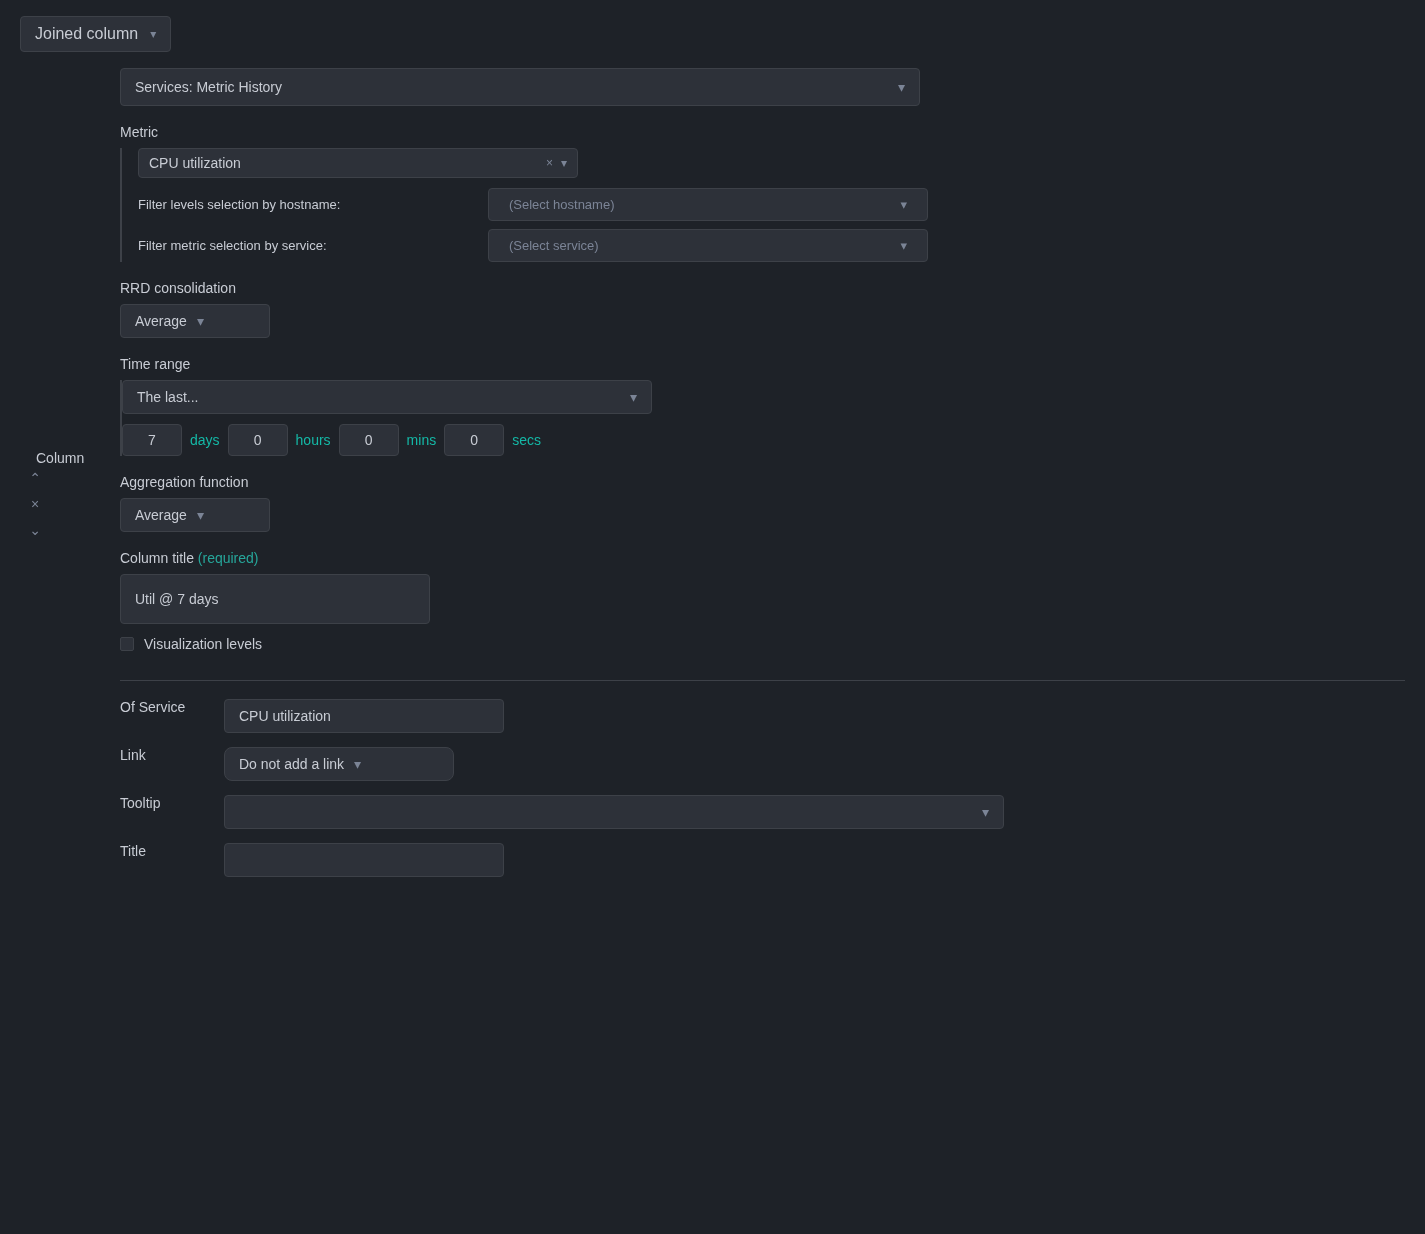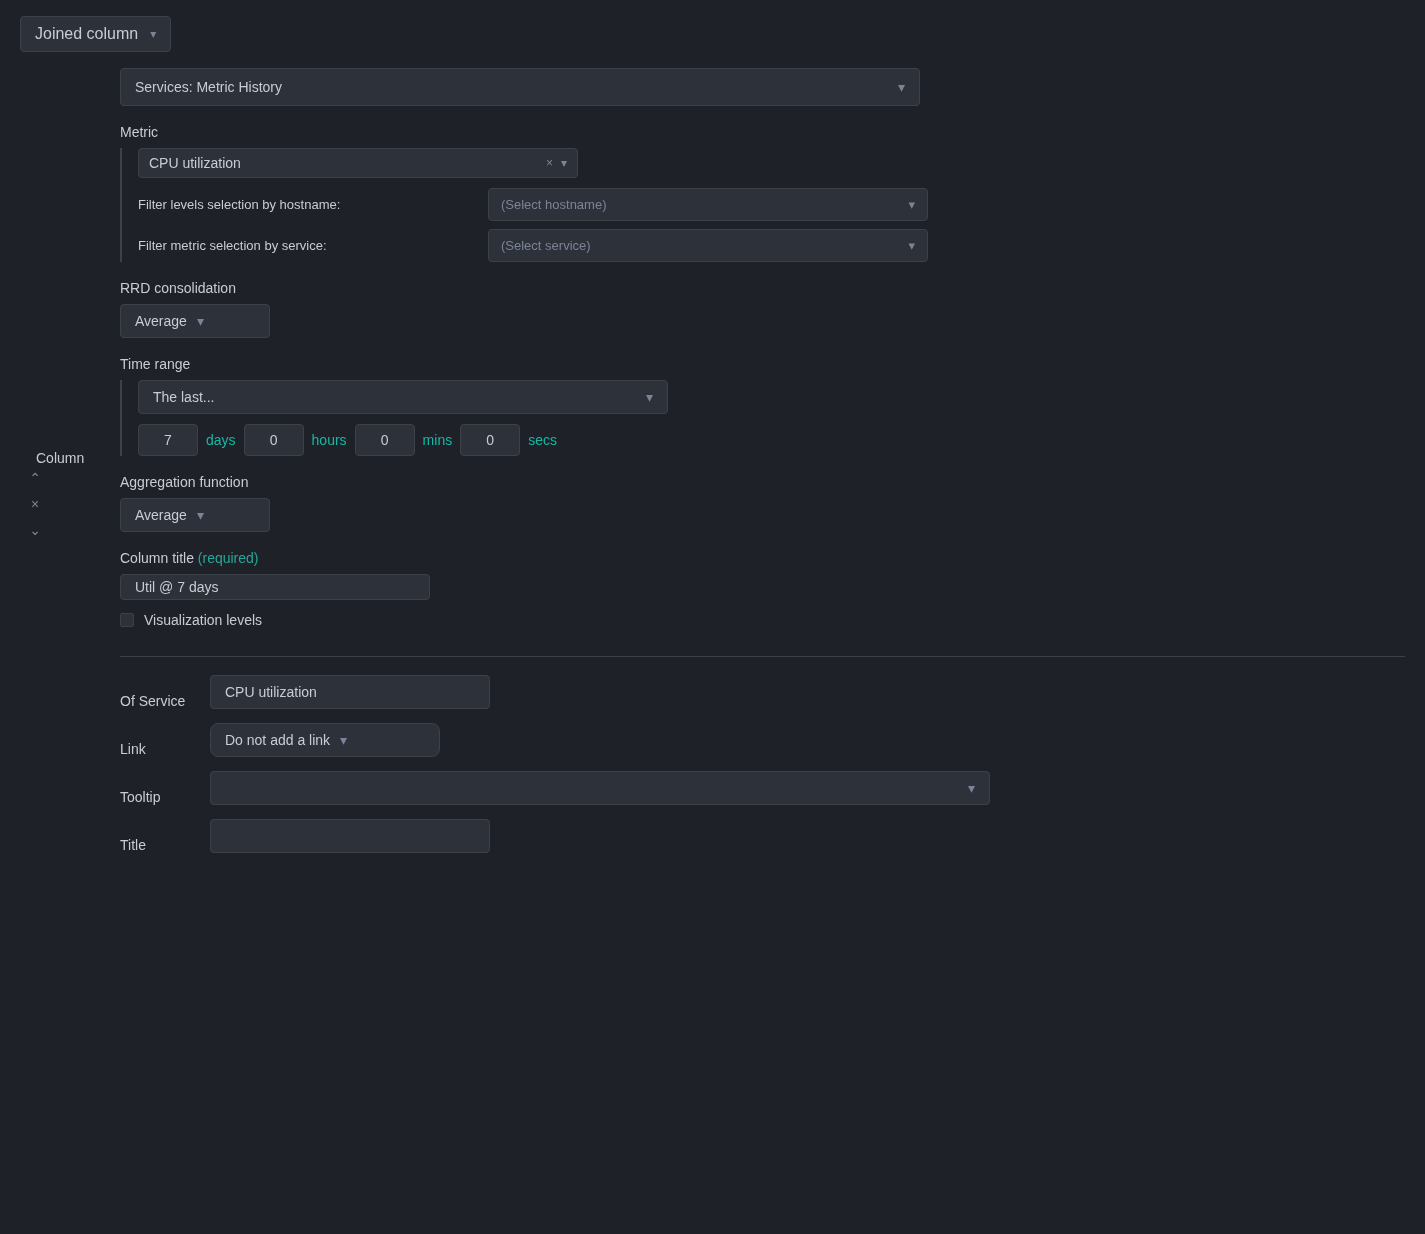--- a/index.html
+++ b/index.html
@@ -152,21 +152,21 @@
       white-space: nowrap;
       min-width: 340px;
     }
 
     .filter-select {
       flex: 1;
       max-width: 440px;
       background-color: #2d3139;
       border: 1px solid #3d4148;
       border-radius: 4px;
-      padding: 8px 12px;
+      padding: 8px 20px;
       display: flex;
       justify-content: space-between;
       align-items: center;
       cursor: pointer;
       color: #7b8496;
       font-size: 13px;
     }
 
     .filter-select .arrow {
       color: #7b8496;
@@ -248,21 +248,21 @@
     }
 
     .column-title-label .required {
       color: #26a69a;
     }
 
     .column-title-input {
       background-color: #2d3139;
       border: 1px solid #3d4148;
       border-radius: 4px;
-      padding: 4px 14px;
+      padding: 16px 14px;
       color: #c8ccd4;
       font-size: 14px;
       width: 310px;
       outline: none;
     }
 
     
     .viz-levels-row {
       display: flex;
       align-items: center;
@@ -281,22 +281,23 @@
     }
 
     
     .bottom-section {
       border-top: 1px solid #3d4148;
       padding-top: 18px;
     }
 
     .bottom-row {
       display: flex;
-      align-items: flex-end;
+      align-items: flex-start;
       margin-bottom: 14px;
+      gap: 14px;
     }
 
     .bottom-label {
       color: #c8ccd4;
       font-size: 14px;
       min-width: 90px;
     }
 
     .bottom-text-input {
       background-color: #2d3139;
@@ -360,21 +361,20 @@
     .filter-block {
       border-left: 2px solid #3d4148;
       padding-left: 16px;
       margin-top: 4px;
       margin-bottom: 4px;
     }
 
     
     .indented-block {
       border-left: 2px solid #3d4148;
-      padding-left: 16px;
       margin-top: 4px;
     }
   </style>
 </head>
 <body>
 
 <div class="main-container">
 
   
   <div class="joined-column-btn">

